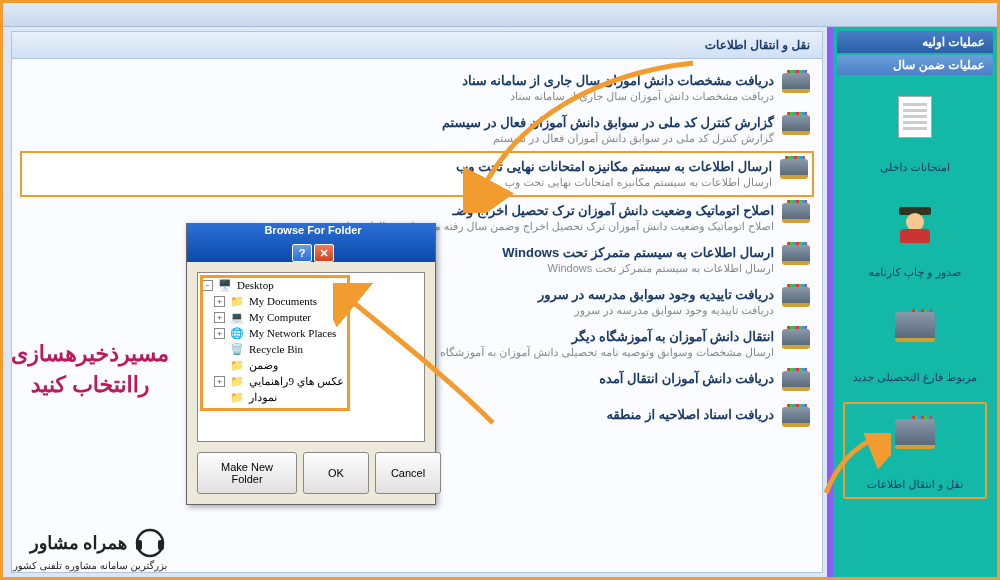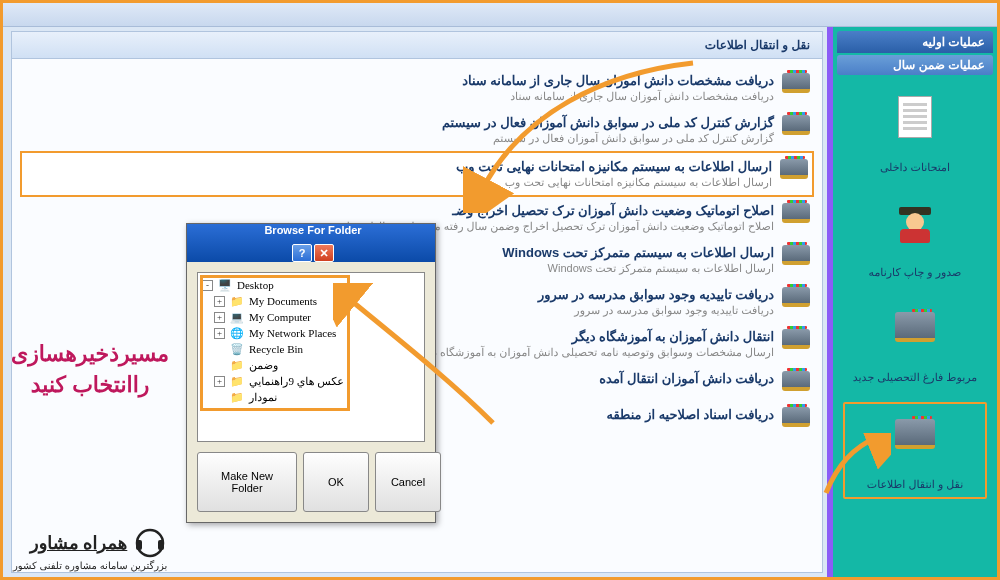--- a/index.html
+++ b/index.html
@@ -209,21 +209,21 @@
     .tree-icon { width: 16px; height: 14px; display: inline-flex; align-items: center; justify-content: center; }
     .dialog-buttons {
       display: flex;
       gap: 6px;
       margin-top: 10px;
       justify-content: flex-start;
     }
     .winbtn {
       background: linear-gradient(#fefefe, #e0e0e0);
       border: 1px solid #888;
-      padding: 17px 10px;
+      padding: 8px 10px;
       font-size: 11px;
       cursor: pointer;
       border-radius: 3px;
       min-width: 66px;
     }
     .winbtn.wide { min-width: 100px; }
 
     
     .annotation-text {
       position: absolute;
@@ -247,21 +247,20 @@
       left: 10px;
       bottom: 6px;
       direction: rtl;
       color: #222;
       font-size: 10px;
     }
     .watermark .brand {
       font-size: 18px;
       font-weight: 900;
       font-family: Tahoma;
-      text-decoration: underline;
     }
     
     .organizer {
       width: 28px; height: 20px;
       background: linear-gradient(#8a9aaa, #5a6a7a);
       border-radius: 3px;
       border-bottom: 4px solid #d0a030;
       position: relative;
     }
     .organizer::after {

